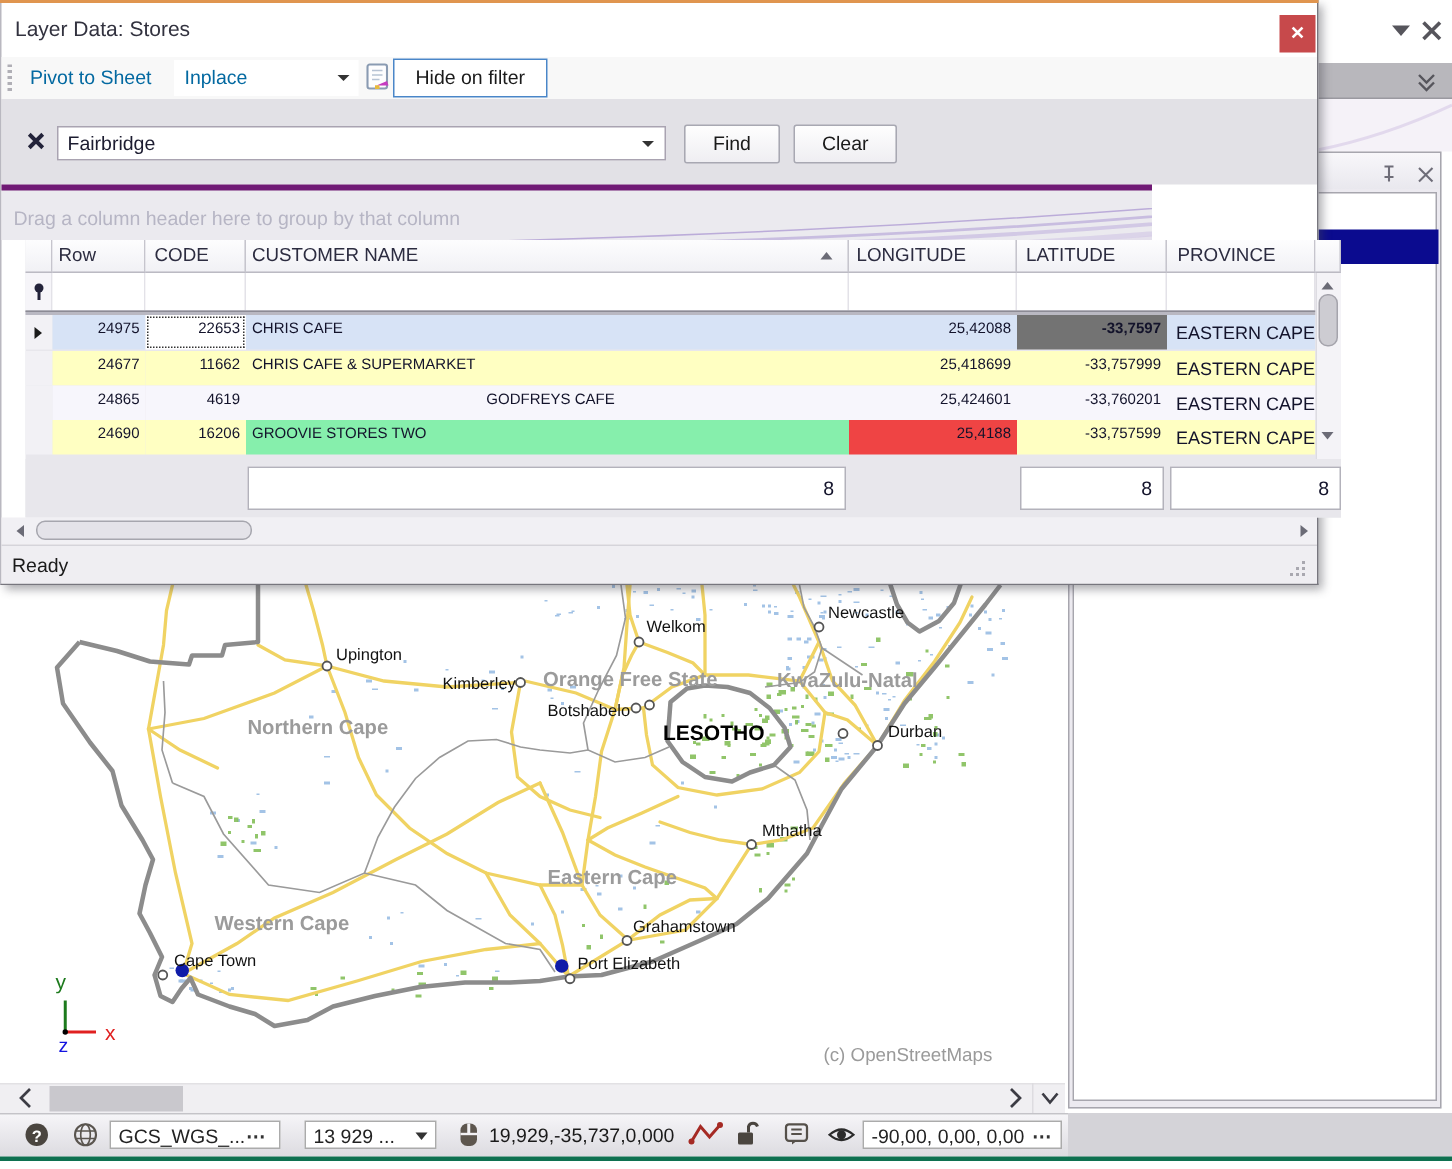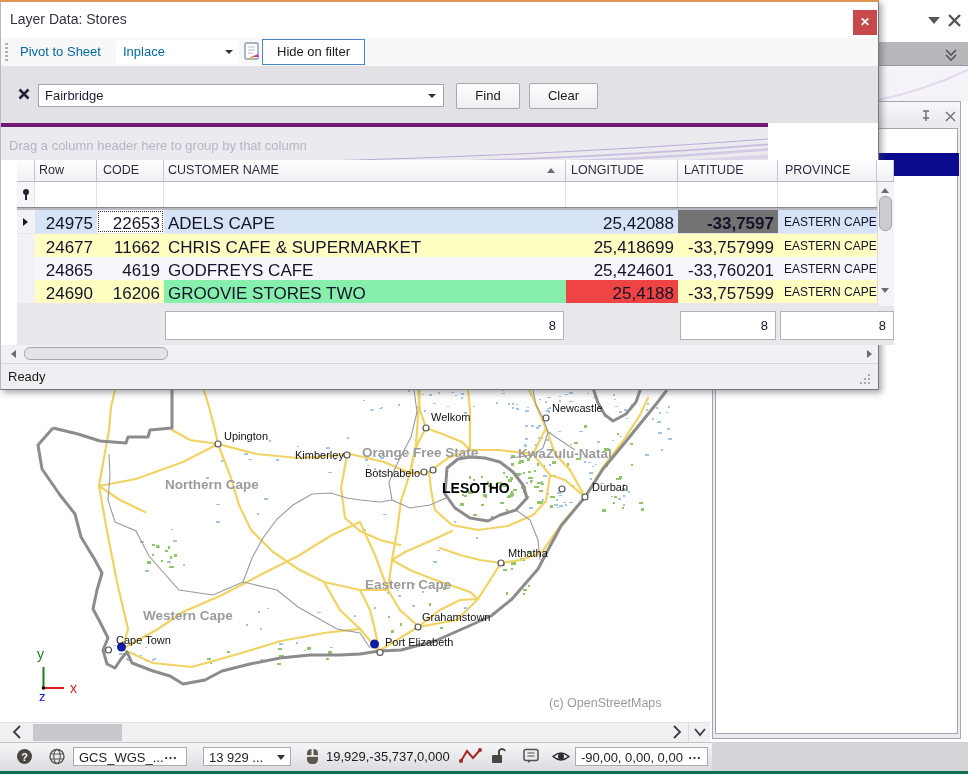--- a/index.html
+++ b/index.html
@@ -60,21 +60,21 @@
 #grouppanel { left:0; top:123px; width:767px; height:37px; background:#ebeaef; border-top:4px solid #701a75; overflow:hidden; }
 #grouppanel .gtxt { position:absolute; left:8px; top:11px; font-size:13px; color:#b6b5c4; }
 
 
 #grid { left:0; top:160px; width:877px; height:185px; background:#e8e7ec;margin-left:16px; }
 .hdrcell { position:absolute; top:0; height:22px; background:linear-gradient(#fdfdfe,#f1f1f5);
   border-right:1px solid #c6c5cd; border-bottom:1px solid #bbbac3; font-size:12.5px; color:#2c2c40;
   padding:3px 0 0 4px; }
 .filtcell { position:absolute; top:22px; height:25px; background:#fff; border-right:1px solid #e3e2e8; }
 .datarow { position:absolute; width:859px; height:23px; }
-.cell { position:absolute; top:0; height:23px; font-size:17px; color:#13132b; padding-top:4px; white-space:nowrap; overflow:hidden; }
+.cell { position:absolute; top:0; height:23px; font-size:10px; color:#13132b; padding-top:4px; white-space:nowrap; overflow:hidden; }
 .num { text-align:right; }
 .pv { font-size:12px !important; padding-top:5px !important; }
 #sumband { left:0; top:146px; width:877px; height:39px; background:#e8e7ec; }
 .sumbox { position:absolute; top:151px; height:29px; background:#fff; border:1px solid #b3b2bb;
   font-size:13px; color:#13132b; text-align:right; padding:6px 7px 0 0; }
 #vscroll { left:860px; top:22px; width:17px; height:124px; background:#f4f3f7; border-left:1px solid #dddce2; }
 #vthumb { left:862px; top:36px; width:13px; height:35px; background:#cdccd2; border:1px solid #a5a4ac; border-radius:6px; }
 #hscroll2 { left:0; top:345px; width:877px; height:18px; background:#f1f0f4; }
 #hthumb2 { left:23px; top:347px; width:144px; height:13px; background:#e4e3e9; border:1px solid #a6a6ae; border-radius:6px; }
 #readybar { left:0; top:363px; width:877px; height:26px; background:#efeef2; border-top:1px solid #d5d4da; }
@@ -656,39 +656,39 @@
       <div class="filtcell" style="left:761px; width:99px;"></div>
 
       <div class="abs" style="left:0; top:47px; width:877px; height:3px; background:#b9b8c2; border-top:1px solid #8c8b95;"></div>
 
       <div class="datarow" style="left:0; top:50px;">
         <div class="cell" style="left:0; width:18px; background:#f2f1f5;">
           <div class="tri-right" style="position:absolute; left:6px; top:8px; border-left-color:#1a1a1a;"></div>
         </div>
         <div class="cell num" style="left:18px; width:62px; background:#d7e3f6; padding-right:4px;">24975</div>
         <div class="cell num" style="left:80px; width:67px; background:#fff; outline:1px dotted #333; outline-offset:-2px; padding-right:4px;">22653</div>
-        <div class="cell" style="left:147px; width:402px; background:#d7e3f6; padding-left:4px;">ADELS CAPE</div>
+        <div class="cell" style="left:147px; width:402px; background:#d7e3f6; padding-left:4px;">CHRIS CAFE</div>
         <div class="cell num" style="left:549px; width:112px; background:#d7e3f6; padding-right:4px;">25,42088</div>
         <div class="cell num" style="left:661px; width:100px; background:#737373; padding-right:4px;font-weight:bold;">-33,7597</div>
         <div class="cell pv" style="left:761px; width:99px; background:#d7e3f6; padding-left:6px;">EASTERN CAPE</div>
       </div>
       <div class="datarow" style="left:0; top:74px;">
         <div class="cell" style="left:0; width:18px; background:#f2f1f5;"></div>
         <div class="cell num" style="left:18px; width:62px; background:#ffffc2; padding-right:4px;">24677</div>
         <div class="cell num" style="left:80px; width:67px; background:#ffffc2; padding-right:4px;text-align:right;">11662</div>
         <div class="cell" style="left:147px; width:402px; background:#ffffc2; padding-left:4px;">CHRIS CAFE &amp; SUPERMARKET</div>
         <div class="cell num" style="left:549px; width:112px; background:#ffffc2; padding-right:4px;">25,418699</div>
         <div class="cell num" style="left:661px; width:100px; background:#ffffc2; padding-right:4px;">-33,757999</div>
         <div class="cell pv" style="left:761px; width:99px; background:#ffffc2; padding-left:6px;">EASTERN CAPE</div>
       </div>
       <div class="datarow" style="left:0; top:97px;">
         <div class="cell" style="left:0; width:18px; background:#f2f1f5;"></div>
         <div class="cell num" style="left:18px; width:62px; background:#f7f6fc; padding-right:4px;">24865</div>
         <div class="cell num" style="left:80px; width:67px; background:#f7f6fc; padding-right:4px;">4619</div>
-        <div class="cell" style="left:147px; width:402px; background:#f7f6fc; padding-left:4px;">GODFREYS CAFE</div>
+        <div class="cell" style="left:147px; width:402px; background:#f7f6fc; padding-left:4px;text-align:center;">GODFREYS CAFE</div>
         <div class="cell num" style="left:549px; width:112px; background:#f7f6fc; padding-right:4px;">25,424601</div>
         <div class="cell num" style="left:661px; width:100px; background:#f7f6fc; padding-right:4px;">-33,760201</div>
         <div class="cell pv" style="left:761px; width:99px; background:#f7f6fc; padding-left:6px;">EASTERN CAPE</div>
       </div>
       <div class="datarow" style="left:0; top:120px;">
         <div class="cell" style="left:0; width:18px; background:#f2f1f5;"></div>
         <div class="cell num" style="left:18px; width:62px; background:#ffffc2; padding-right:4px;">24690</div>
         <div class="cell num" style="left:80px; width:67px; background:#ffffc2; padding-right:4px;">16206</div>
         <div class="cell" style="left:147px; width:402px; background:#86efac; padding-left:4px;">GROOVIE STORES TWO</div>
         <div class="cell num" style="left:549px; width:112px; background:#ef4444; padding-right:4px;">25,4188</div>

